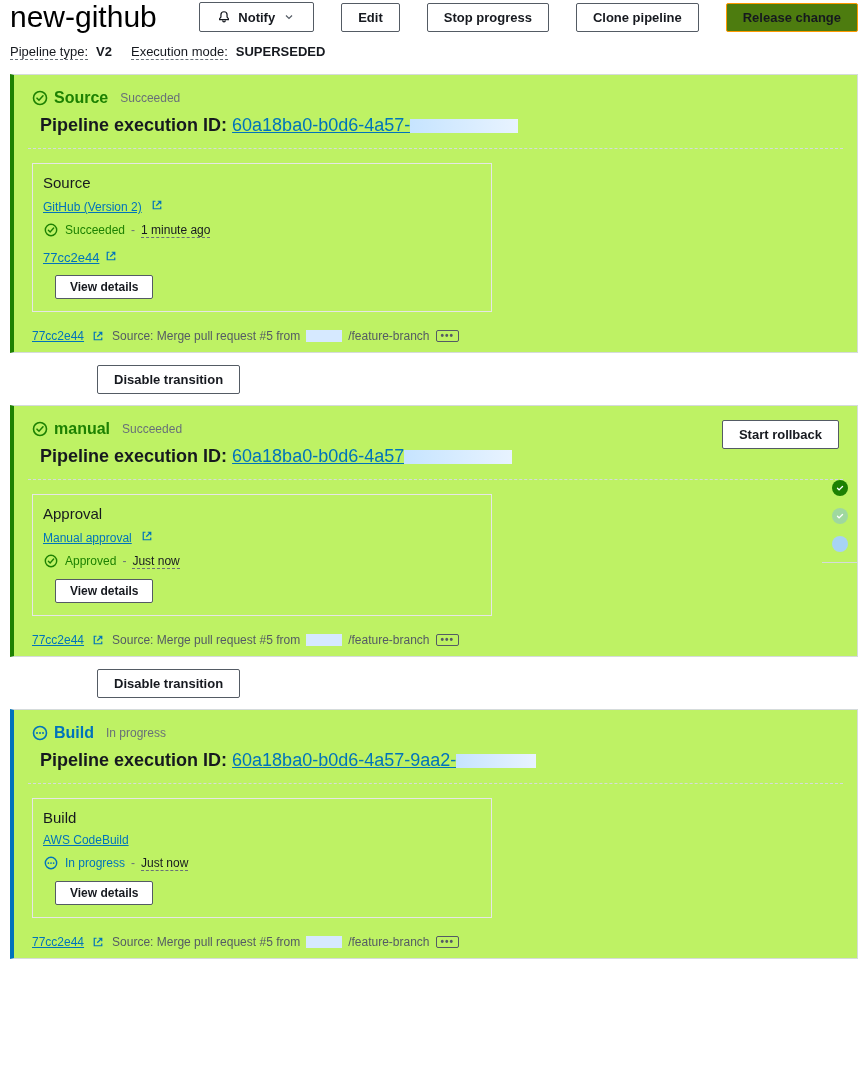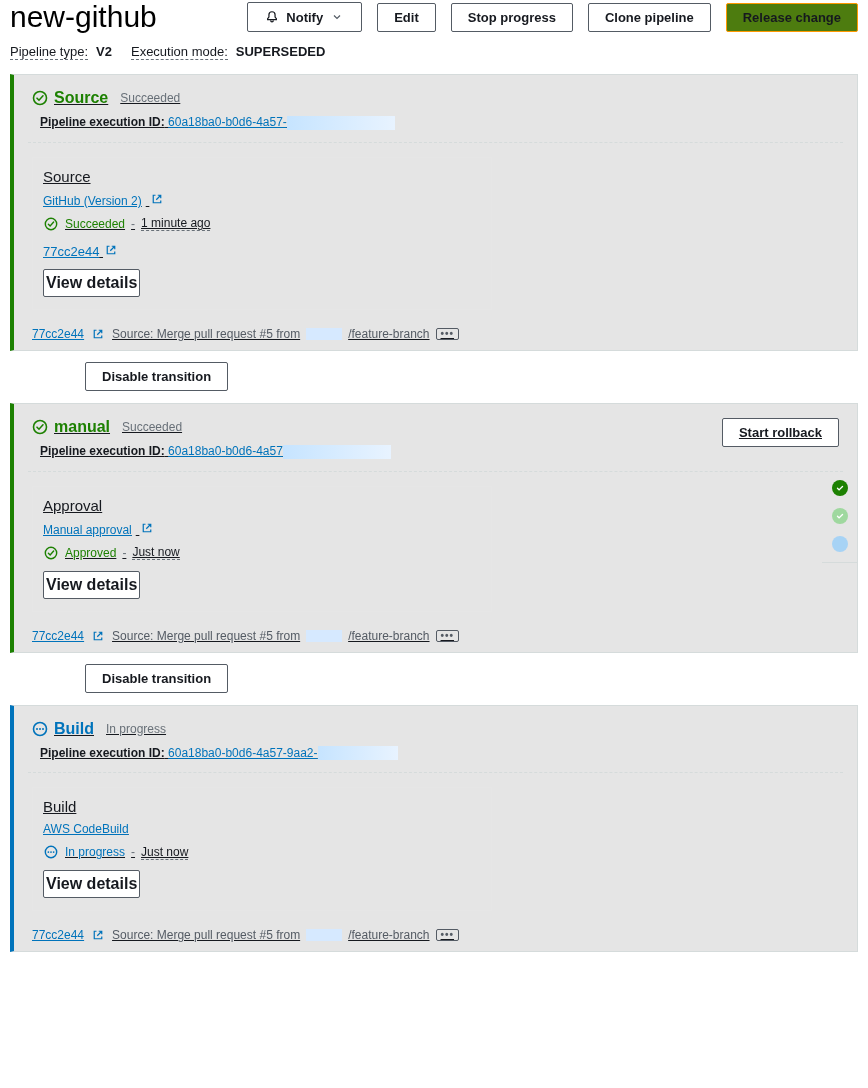--- a/index.html
+++ b/index.html
@@ -3,41 +3,41 @@
 <meta charset="utf-8">
 <style>
   * { box-sizing: border-box; margin: 0; padding: 0; }
   body { font-family: "Amazon Ember", "Helvetica Neue", Arial, sans-serif; font-size: 13px; color: #16191f; background: #fff; width: 868px; }
   a { color: #0073bb; text-decoration: none; }
 
   
   .header { display: flex; align-items: center; gap: 15px; padding: 0 10px; }
   .header h1 { font-size: 30px; font-weight: 400; color: #000000; }
   .spacer { flex: 1; }
-  .btn { background: #fff; border: 1px solid #545b64; color: #16191f; font-weight: 700; padding: 6px 16px; font-size: 13px; cursor: pointer; border-radius: 2px; display: inline-flex; align-items: center; gap: 6px; }
+  .btn { background: #fff; border: 1px solid #545b64; color: #16191f; font-weight: 700; padding: 6px 16px; font-size: 13px; cursor: pointer; border-radius: 2px; display: inline-flex; align-items: center; gap: 6px; margin-left: 12px; }
   .btn-primary { background: #4d7c0f; border-color: #ff9900; color: #16191f; }
-  .btn-sm { padding: 4px 2px; font-weight: 700; font-size: 16px; }
+  .btn-sm { padding: 4px 14px; font-weight: 700; font-size: 12px; }
 
   .meta { display: flex; gap: 19px; padding: 10px 10px 14px; font-size: 13px; }
   .meta-item { display: flex; gap: 8px; align-items: baseline; }
   .meta-label { border-bottom: 1px dashed #687078; cursor: help; }
   .meta-value { font-weight: 700; }
 
   
-  .stage { border: 1px solid #d5dbdb; border-left: 4px solid; margin: 0 10px 0 10px; background: #e5e5e5; text-decoration: underline; }
+  .stage { border: 1px solid #d5dbdb; border-left: 4px solid; margin: 0 10px 0 10px; background: #bef264; }
   .stage.success { border-left-color: #1d8102; }
   .stage.inprogress { border-left-color: #0073bb; }
 
   .stage-head { padding: 14px 18px 12px; display: flex; align-items: flex-start; gap: 12px; }
   .stage-head-left { flex: 1; }
   .stage-title { display: flex; align-items: center; gap: 6px; font-size: 16px; font-weight: 700; }
   .stage-title.success { color: #1d8102; }
   .stage-title.inprogress { color: #0073bb; }
   .stage-status { font-size: 12px; color: #687078; font-weight: 400; margin-left: 6px; }
-  .exec-id { margin-top: 8px; font-size: 12px; padding-left: 8px; }
+  .exec-id { margin-top: 8px; font-size: 18px; padding-left: 8px; }
   .exec-id-label { font-weight: 700; }
   .exec-id-link { color: #0073bb; text-decoration: underline; }
   .exec-id-mask { display:inline-block; background: linear-gradient(90deg, #c6e4ff 0%, #e8f3ff 100%); height: 14px; vertical-align: middle; }
 
   .stage-body { border-top: 1px dashed #d5dbdb; margin: 0 14px; padding: 14px 4px 8px; }
 
   .action-card { border: 1px solid #e6e6e6; padding: 10px 10px 12px; margin-bottom: 10px; width: 460px; }
   .action-name { font-size: 15px; font-weight: 400; margin-bottom: 6px; }
   .action-provider { color: #0073bb; text-decoration: underline; margin-right: 4px; font-size: 12px; }
   .action-status-row { display: flex; align-items: center; gap: 6px; margin: 8px 0 10px; font-size: 12px; }

